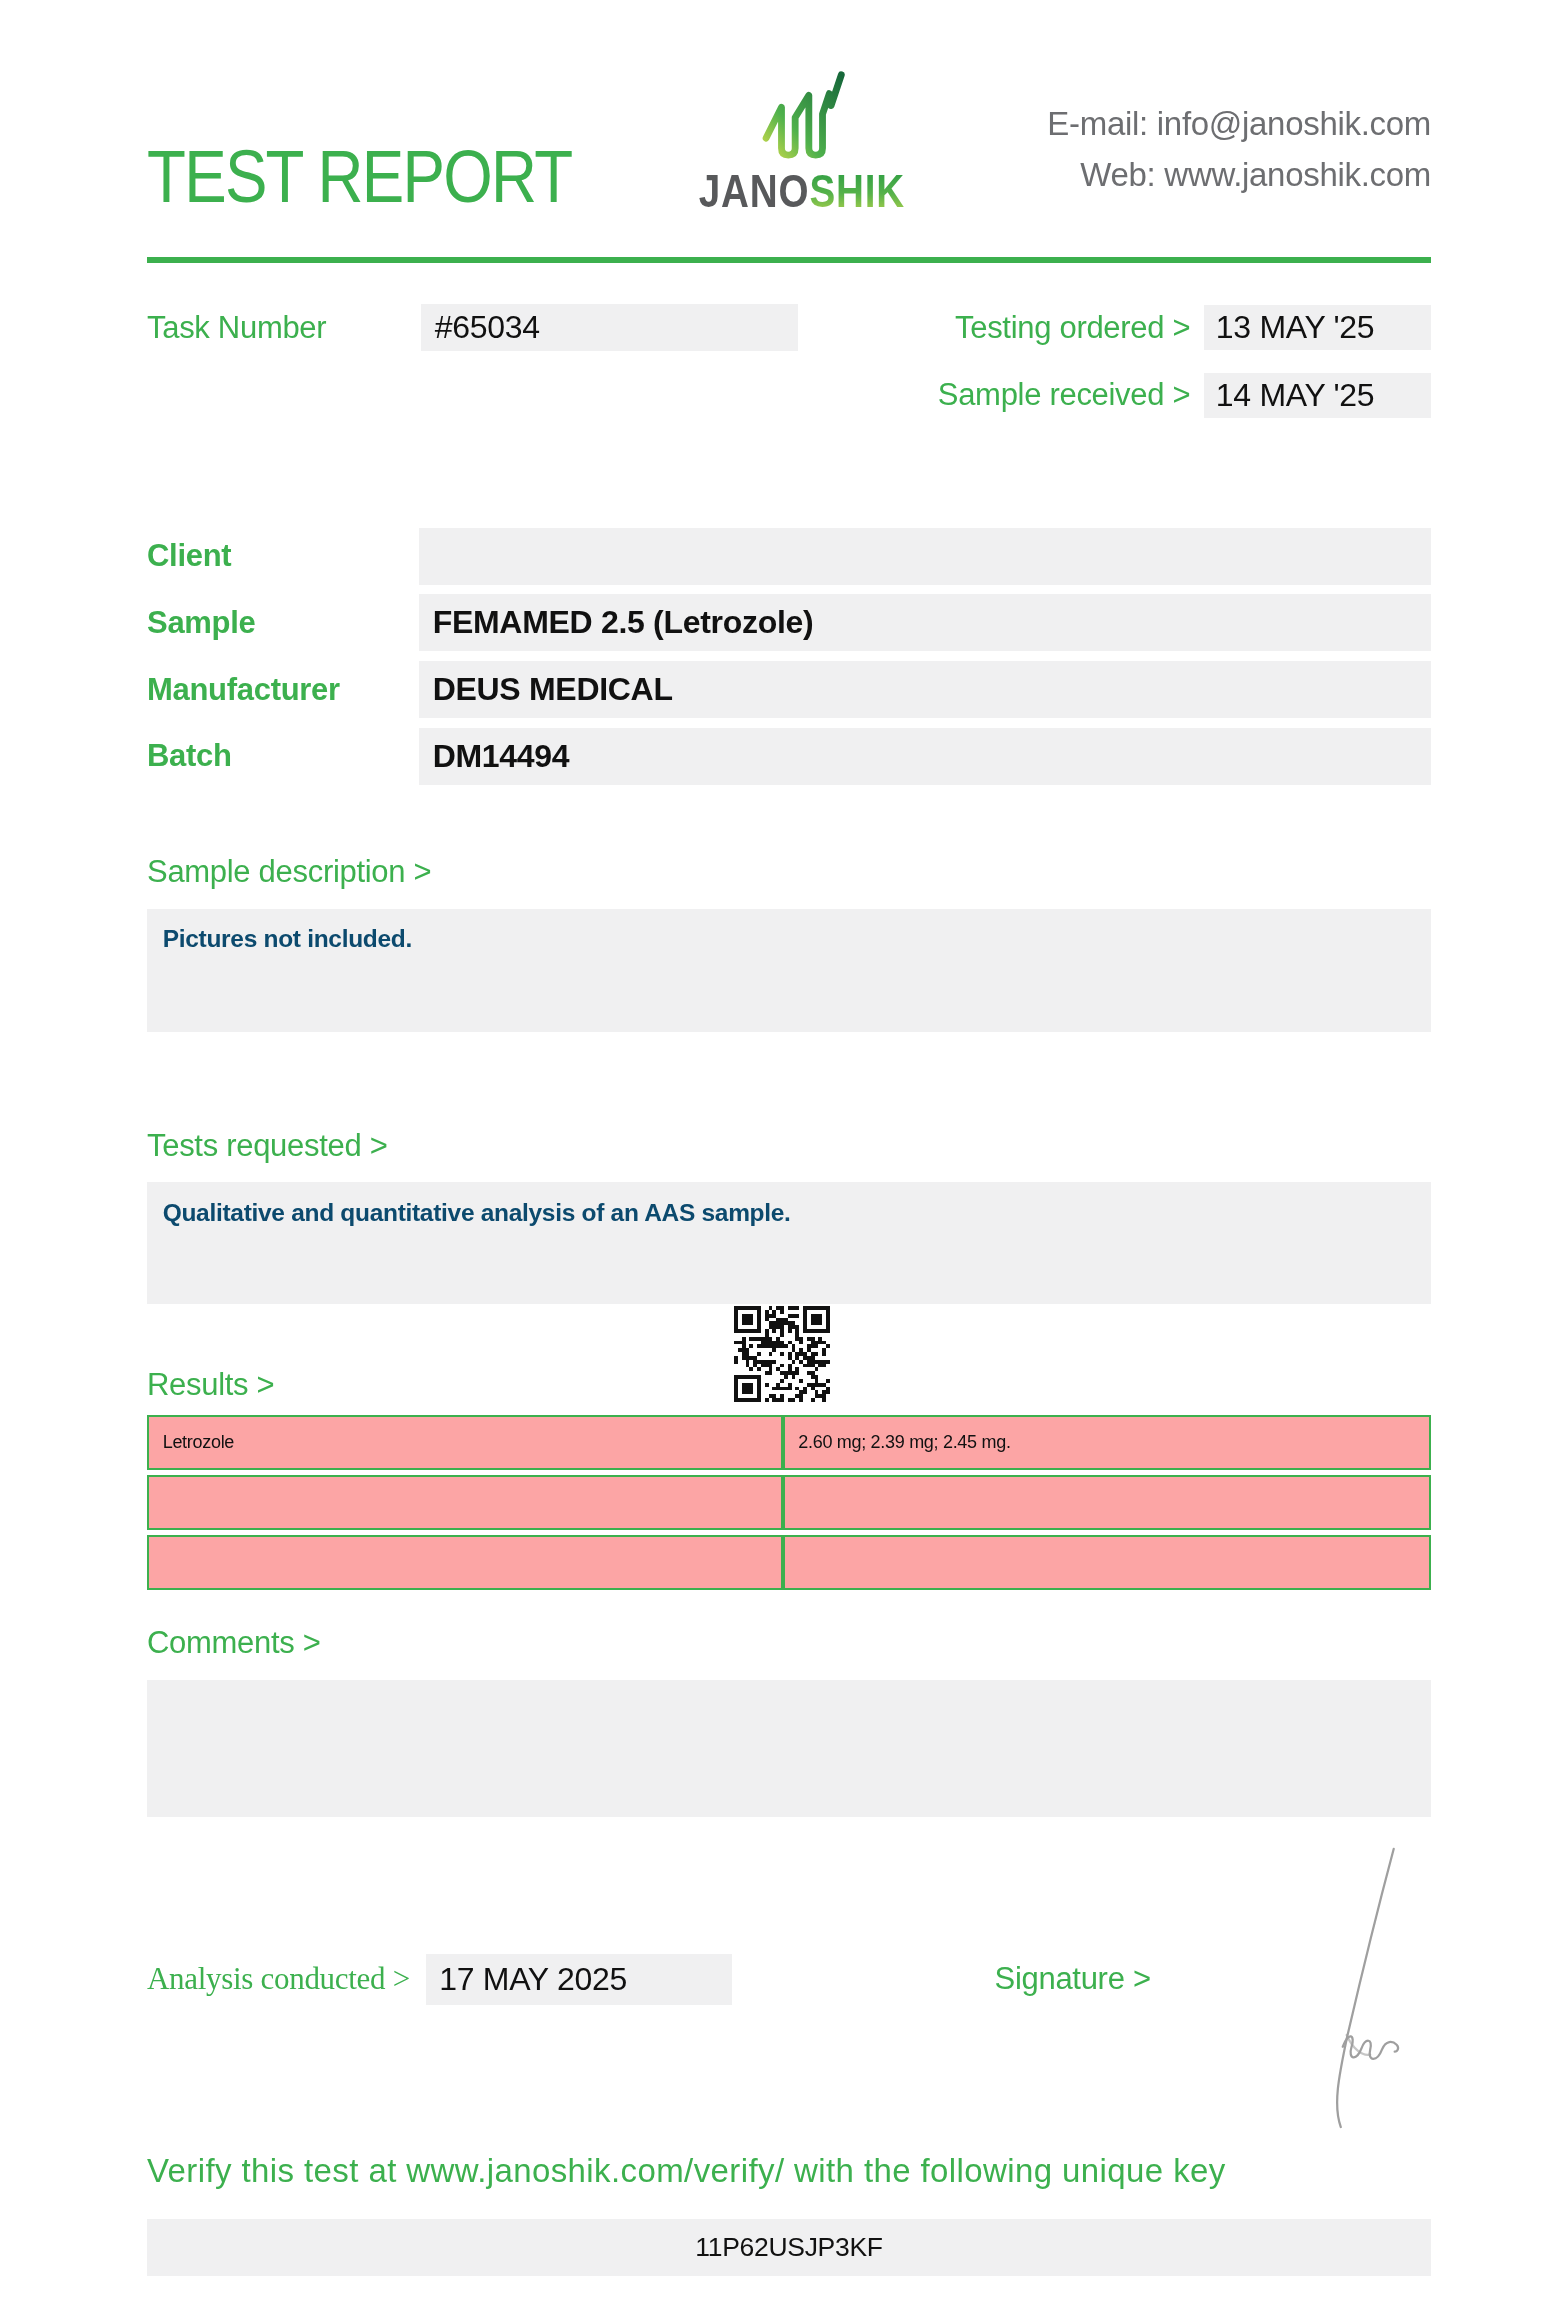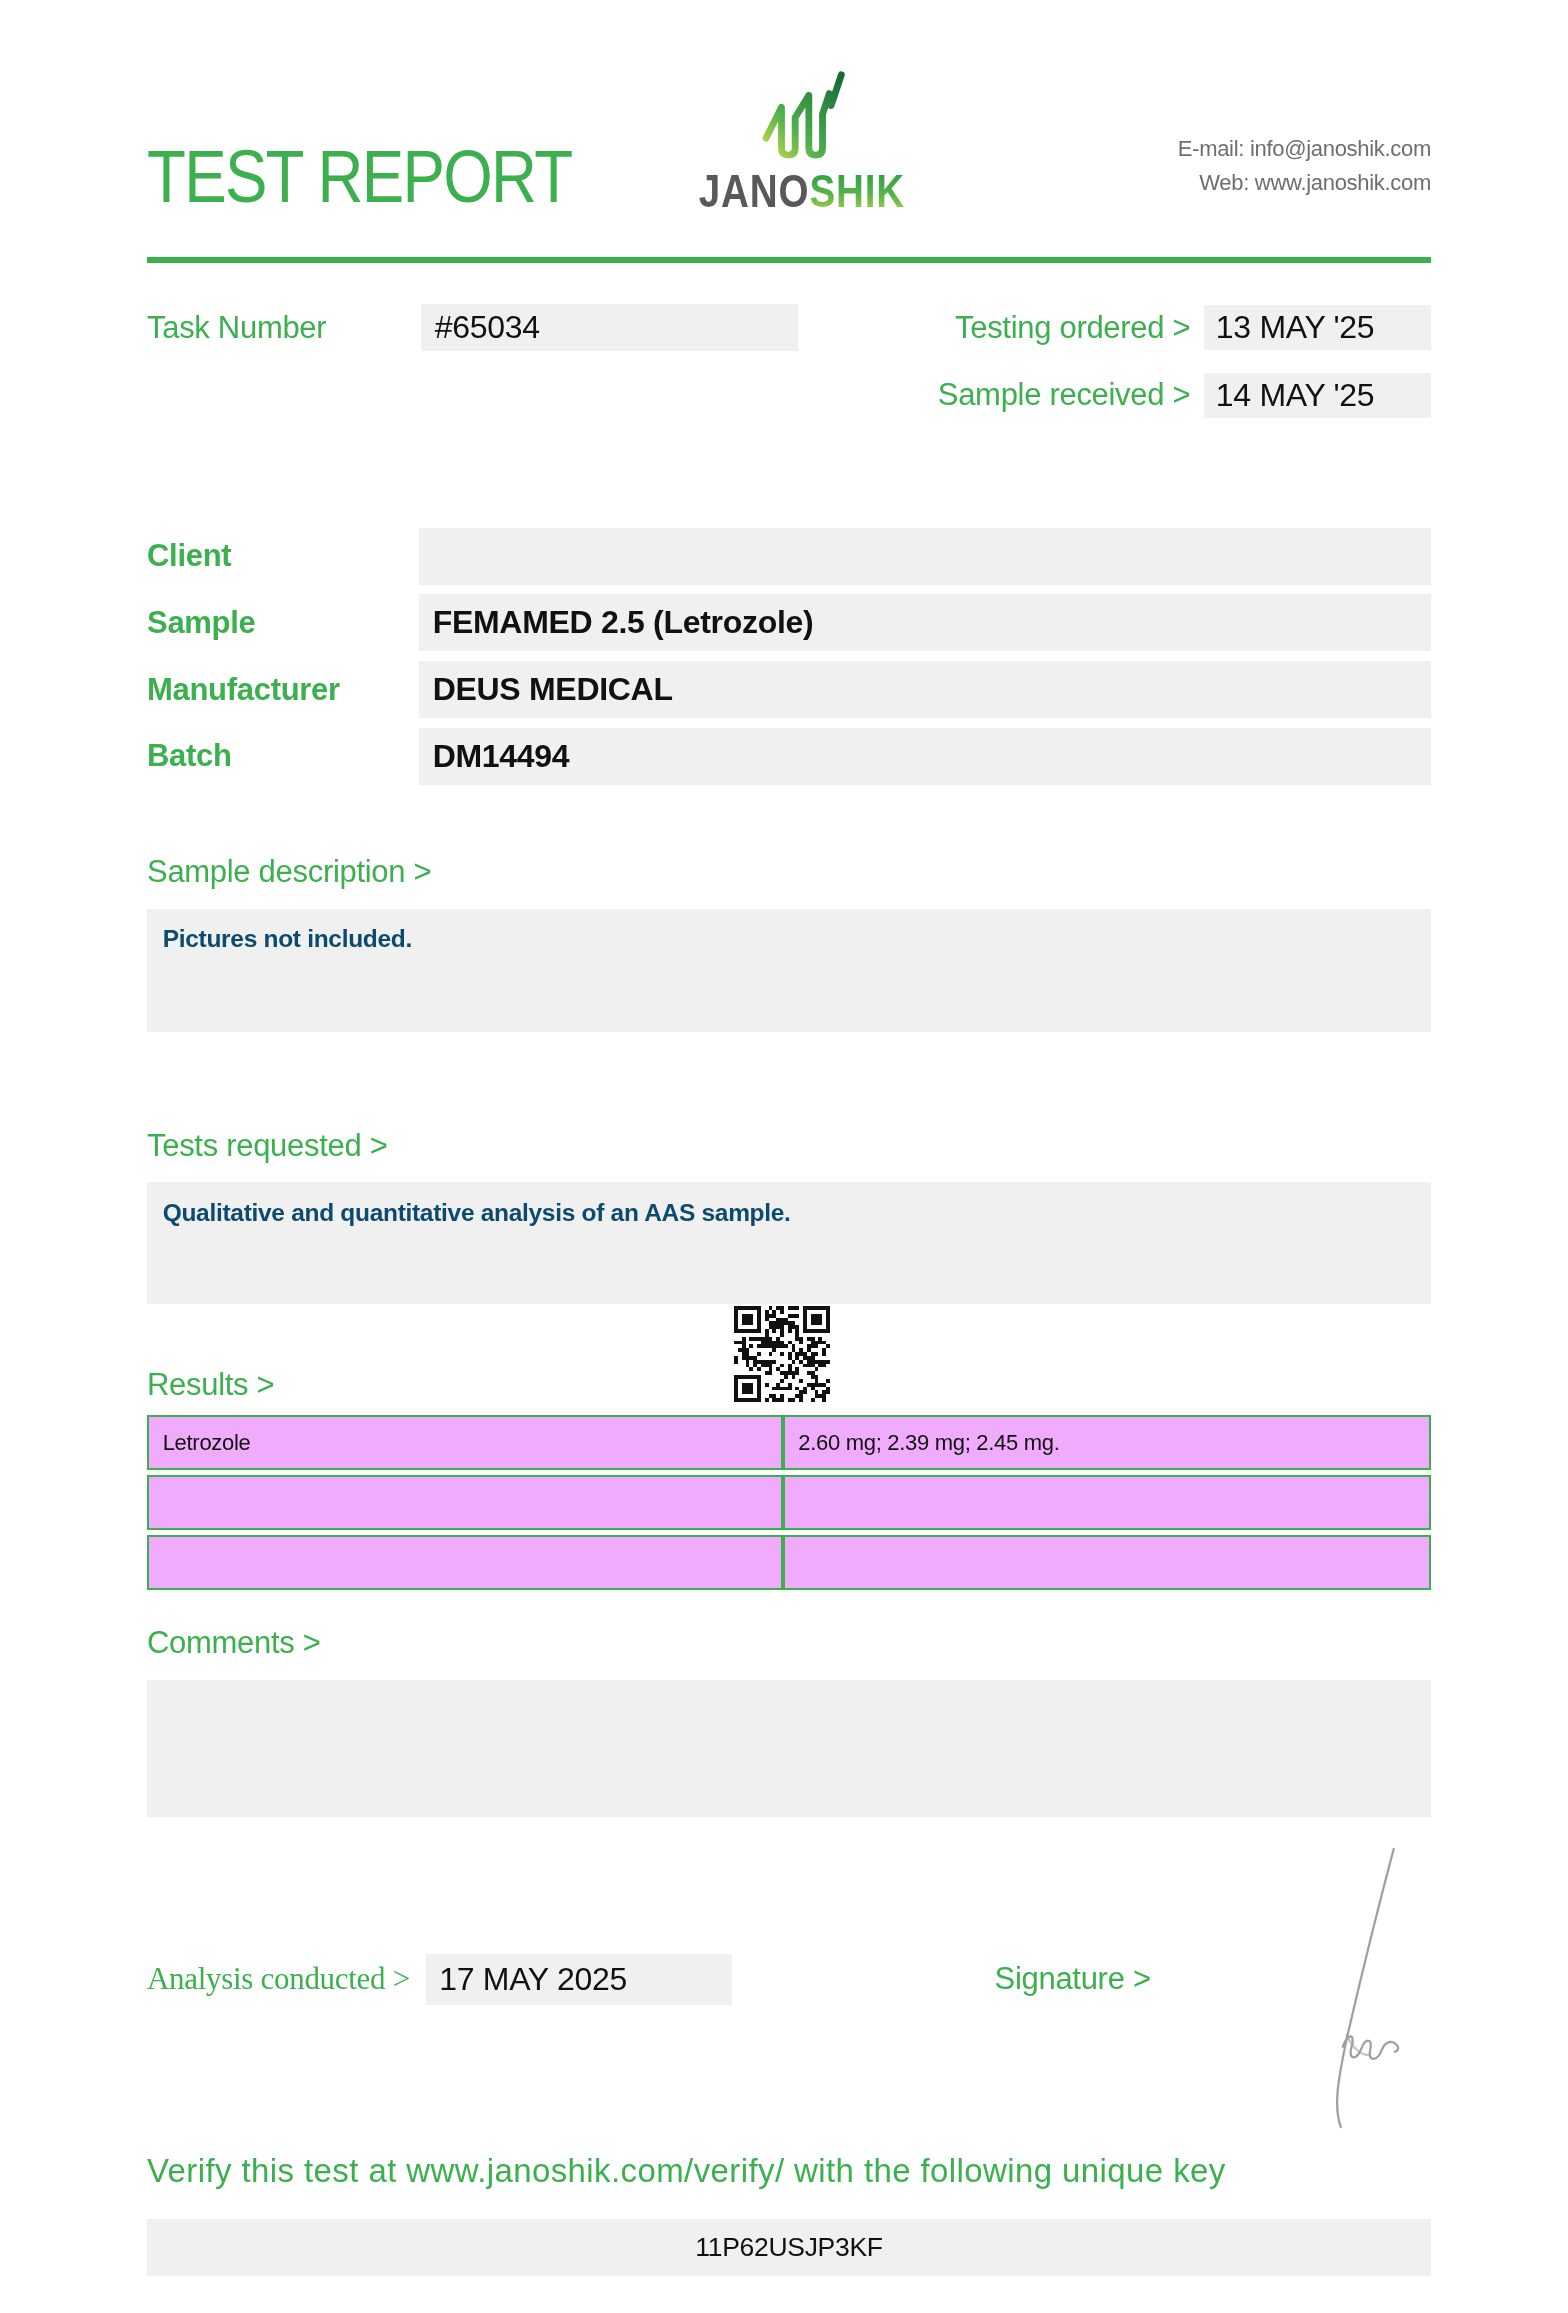--- a/index.html
+++ b/index.html
@@ -28,21 +28,21 @@
   .logo-word{
     font-size:46px;font-weight:700;letter-spacing:1px;line-height:1;
     margin-top:5.9px;white-space:nowrap;
     transform:scaleX(0.84);transform-origin:50% 100%;
   }
   .logo-word .jano{color:#58595b;}
   .logo-word .shik{
     background:linear-gradient(180deg,#2f9e44 10%,#56b24a 55%,#b9d44c 100%);
     -webkit-background-clip:text;background-clip:text;color:transparent;
   }
-  .contact{justify-self:end;text-align:right;color:#6d6e71;font-size:22px;line-height:1.55;padding-bottom:13.7px;}
+  .contact{justify-self:end;text-align:right;color:#6d6e71;font-size:33px;line-height:1.55;padding-bottom:13.7px;}
   .rule{position:absolute;left:0;bottom:0;width:100%;height:5.9px;background:#3cb04e;}
   .gbox{background:#f0f0f1;}
   .lbl{font-size:31px;color:#3cb04e;white-space:nowrap;}
   .val{font-size:32px;color:#111;white-space:nowrap;}
 
   
   .taskrow{margin-top:41px;}
   .trow{display:flex;align-items:center;}
   .task-label{width:274px;}
   .task-box{width:377px;height:47px;line-height:47px;padding-left:13.7px;box-sizing:border-box;}
@@ -68,22 +68,22 @@
   .box-comments{height:137px;}
 
   
   .results-band{position:relative;margin-top:2px;height:104px;}
   .results-band .sec-h{position:absolute;left:0;bottom:3.9px;}
   .qr{position:absolute;left:587px;top:0;width:96px;height:96px;}
 
   .rtable{width:100%;border-collapse:separate;border-spacing:0 5.9px;}
   .rtable td{
     border:2.9px solid #3cb04e;height:51px;
-    font-size:22px;color:#111;padding:0 0 0 13.7px;vertical-align:middle;
-    background:#f0abfc;white-space:nowrap;
+    font-size:18px;color:#111;padding:0 0 0 13.7px;vertical-align:middle;
+    background:#fca5a5;white-space:nowrap;
   }
   .rtable td.c1{width:49.5%;}
 
   
   .analysis-row{margin-top:137px;display:flex;align-items:center;}
   .analysis-label{margin-right:15.7px;font-family:Liberation Serif, serif;}
   .analysis-box{width:306px;height:51px;line-height:51px;padding-left:13.7px;box-sizing:border-box;}
   .sig-label{margin-left:263px;}
   .signature{position:absolute;left:1284px;top:1843px;width:142px;height:289px;}
 

